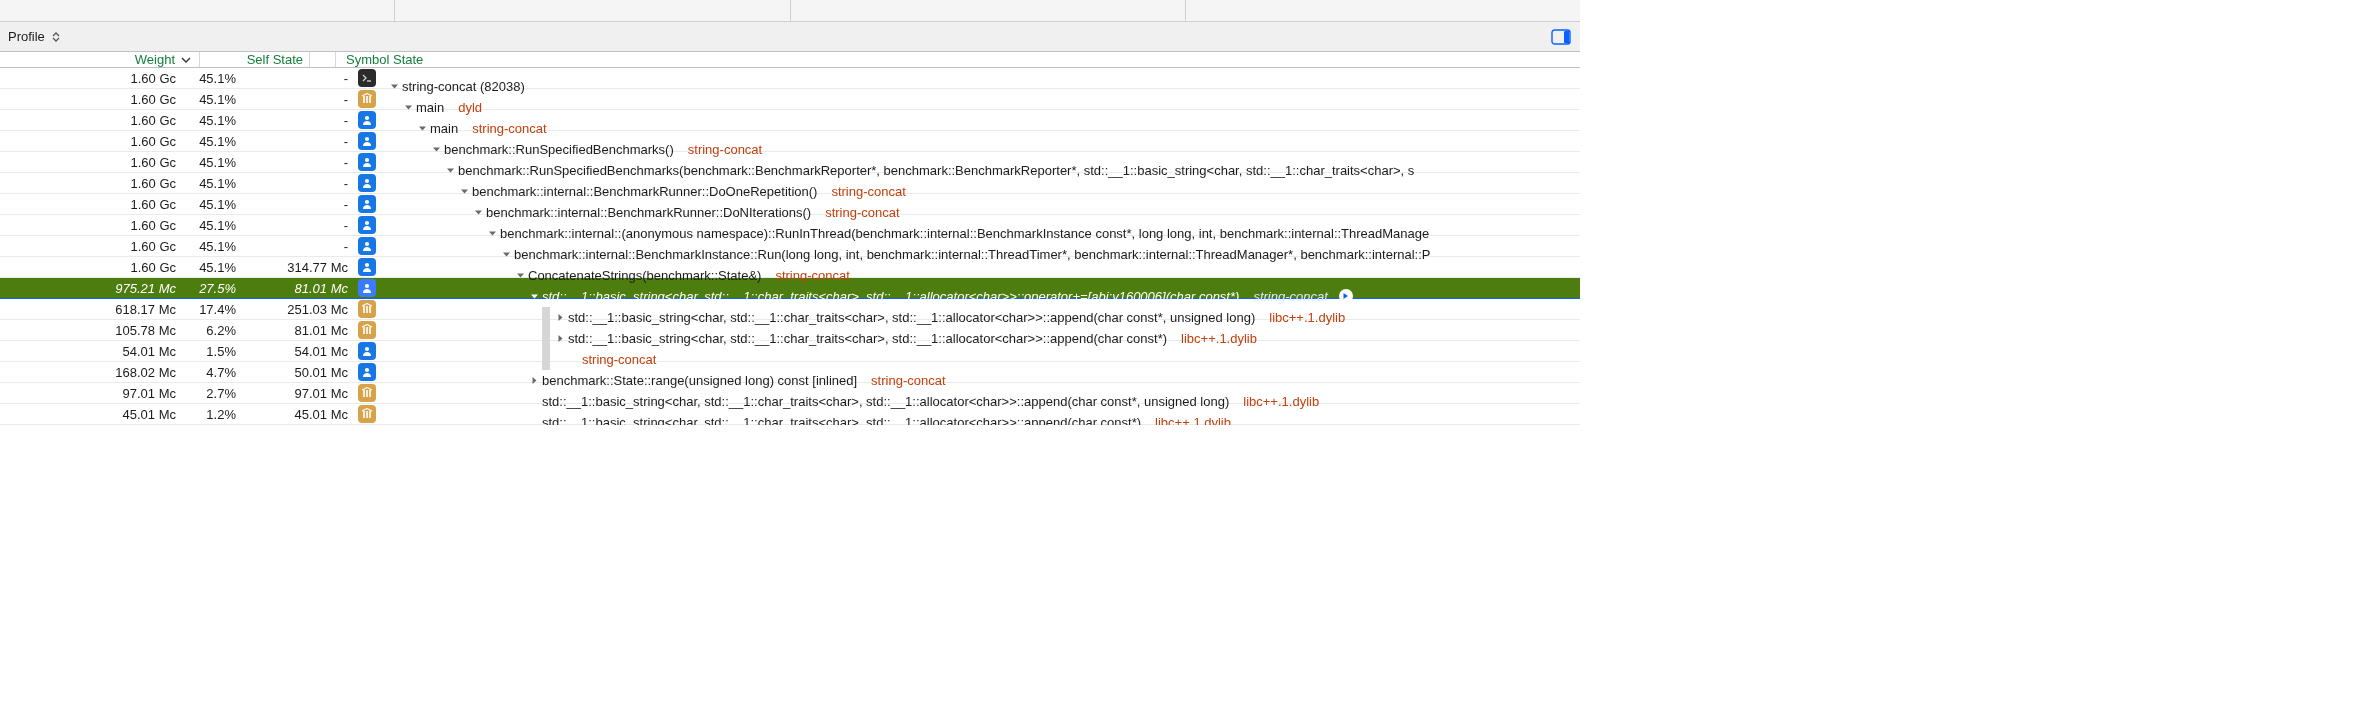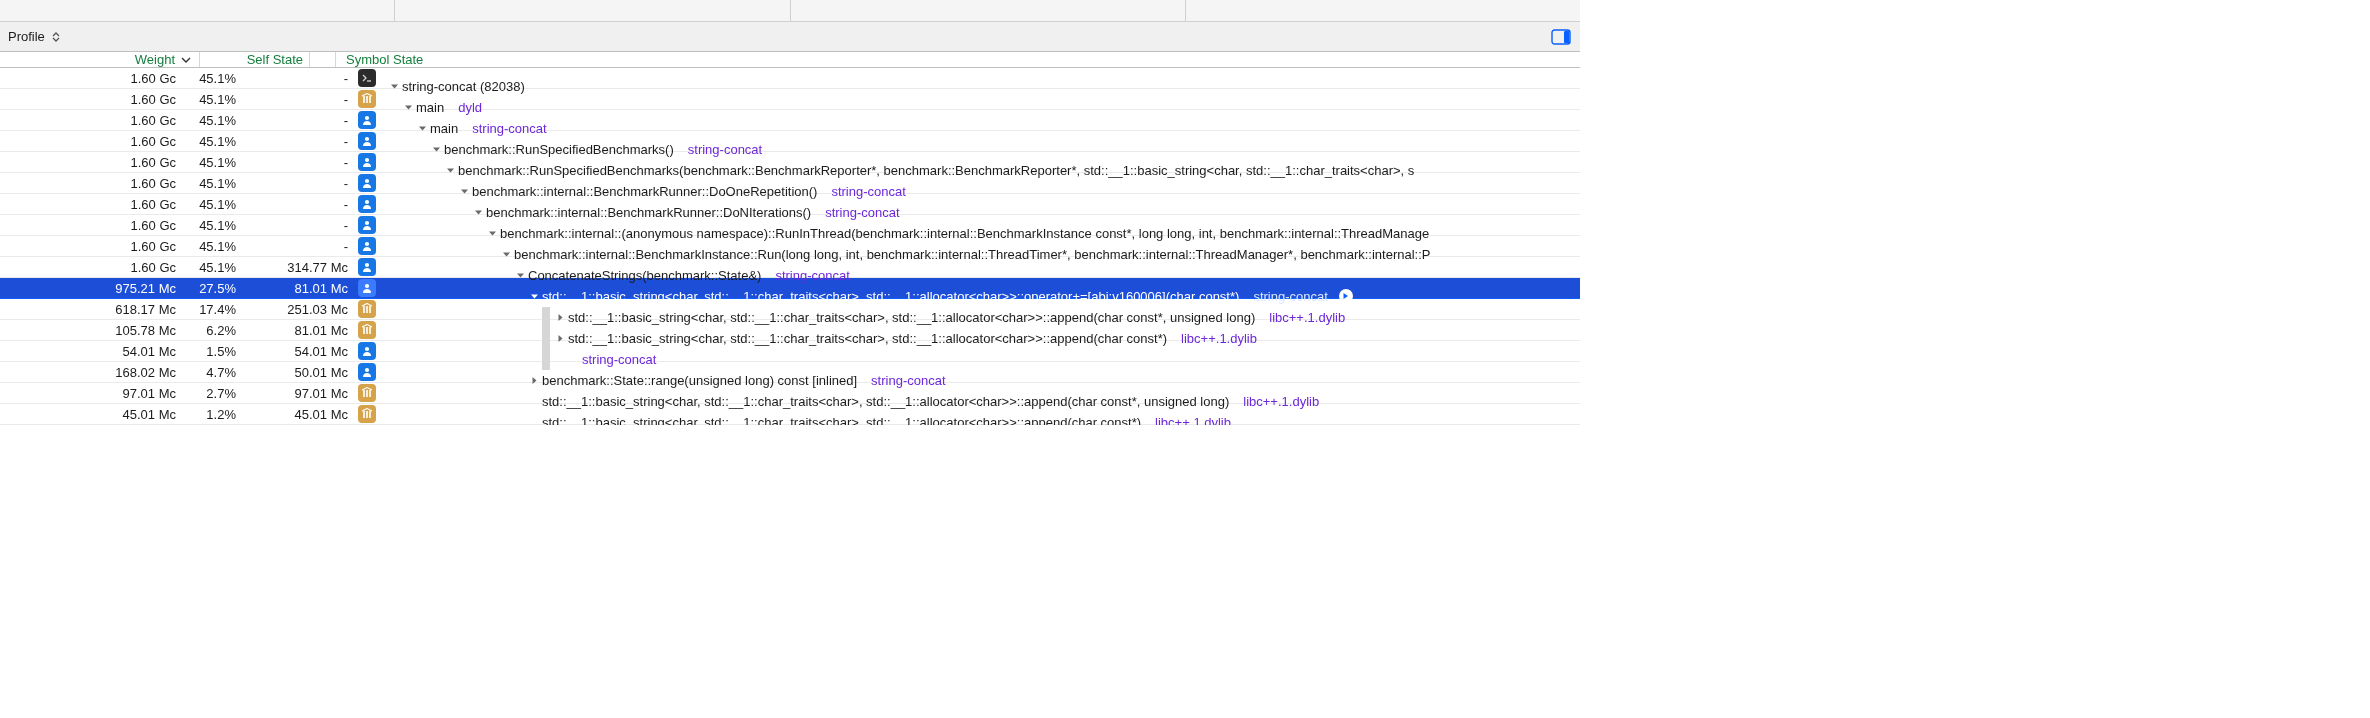--- a/index.html
+++ b/index.html
@@ -67,23 +67,24 @@
     .tree { overflow-x: hidden; }
     .row {
       height: 21px;
       display: flex;
       align-items: center;
       font-size: 13px;
       border-bottom: 1px solid #eaeaea;
       padding-left: 44px;
     }
     .row.selected {
-      background: #1d4ed8;
+      background: #4d7c0f;
       color: #fff;
       border-bottom-color: #0a60ff;
+      font-style: italic;
     }
     .row.selected .lib { color: #dce8ff; }
     .w-col {
       width: 200px;
       display: flex;
       justify-content: flex-end;
       align-items: center;
       padding-right: 8px;
     }
     .w-val { min-width: 86px; text-align: right; }
@@ -118,21 +119,21 @@
       height: 21px;
       background: #d6d6d6;
       margin-right: 4px;
       flex-shrink: 0;
     }
     .sym-text {
       white-space: nowrap;
       overflow: hidden;
     }
     .lib {
-      color: #6d28d9;
+      color: #c2410c;
       margin-left: 14px;
     }
     .focus-arrow {
       margin-left: 10px;
       display: inline-flex;
     }
     .icon-box {
       width: 18px; height: 18px;
       border-radius: 4px;
       display: flex; align-items: center; justify-content: center;

